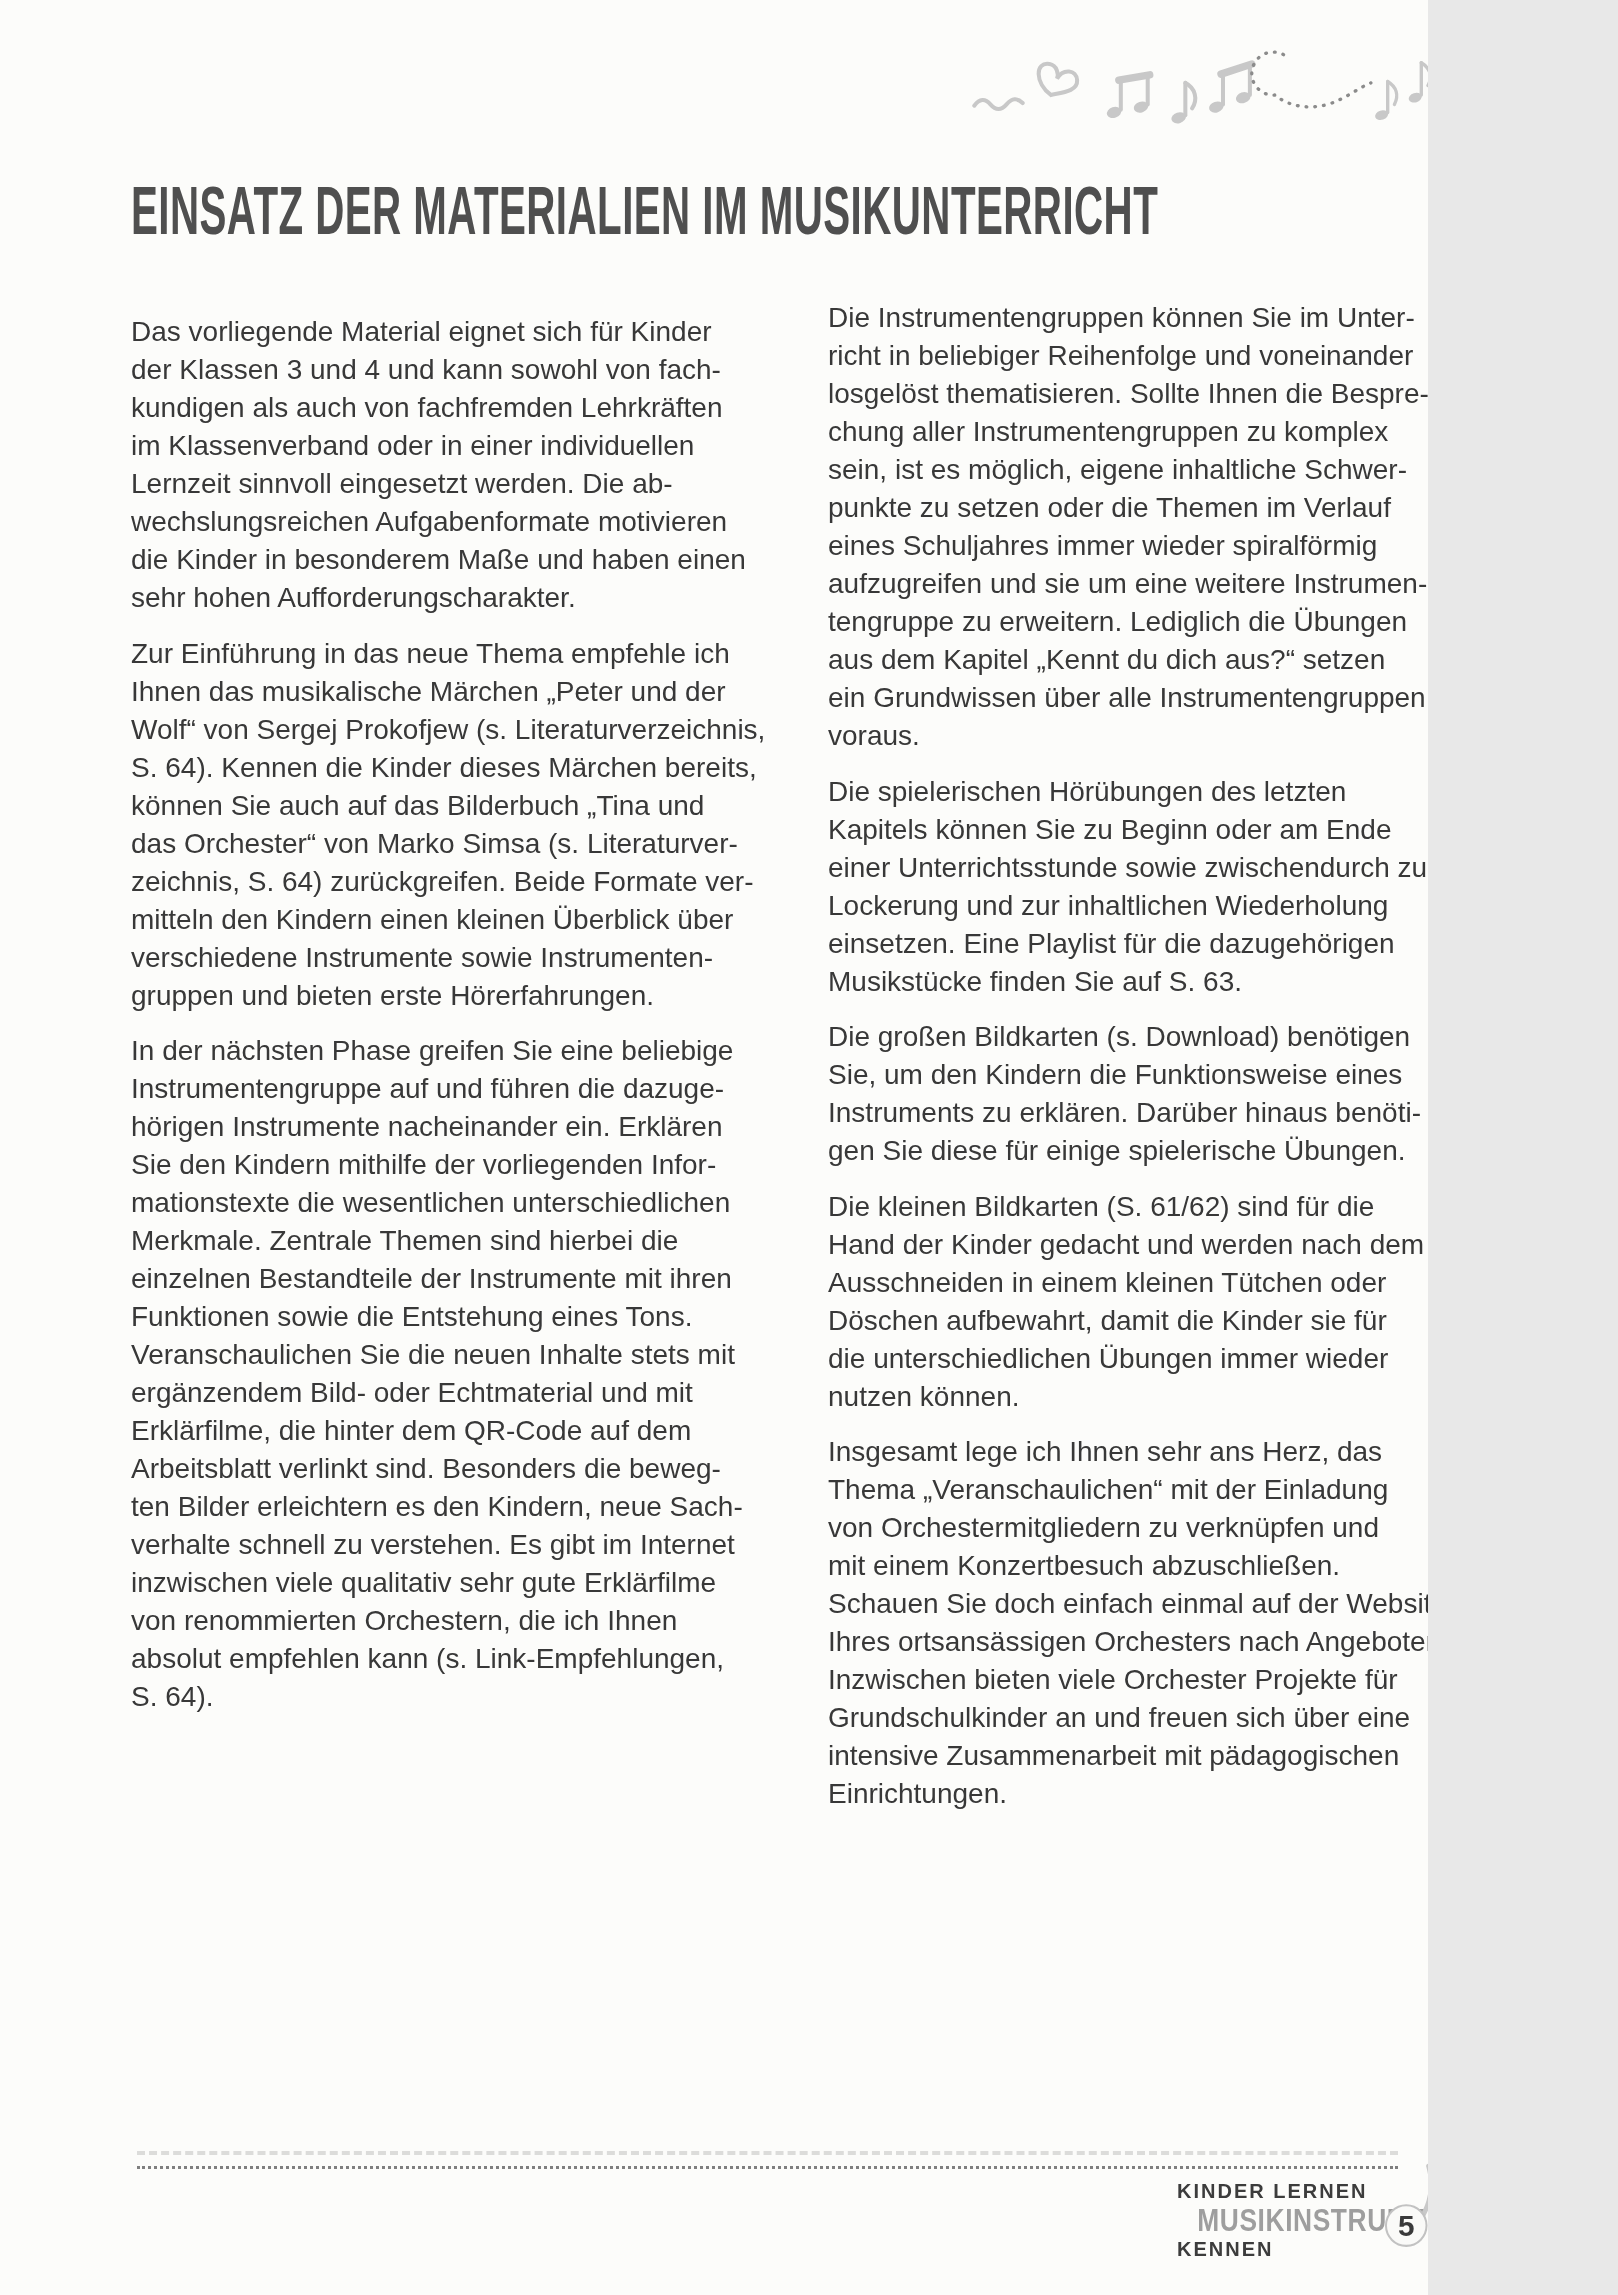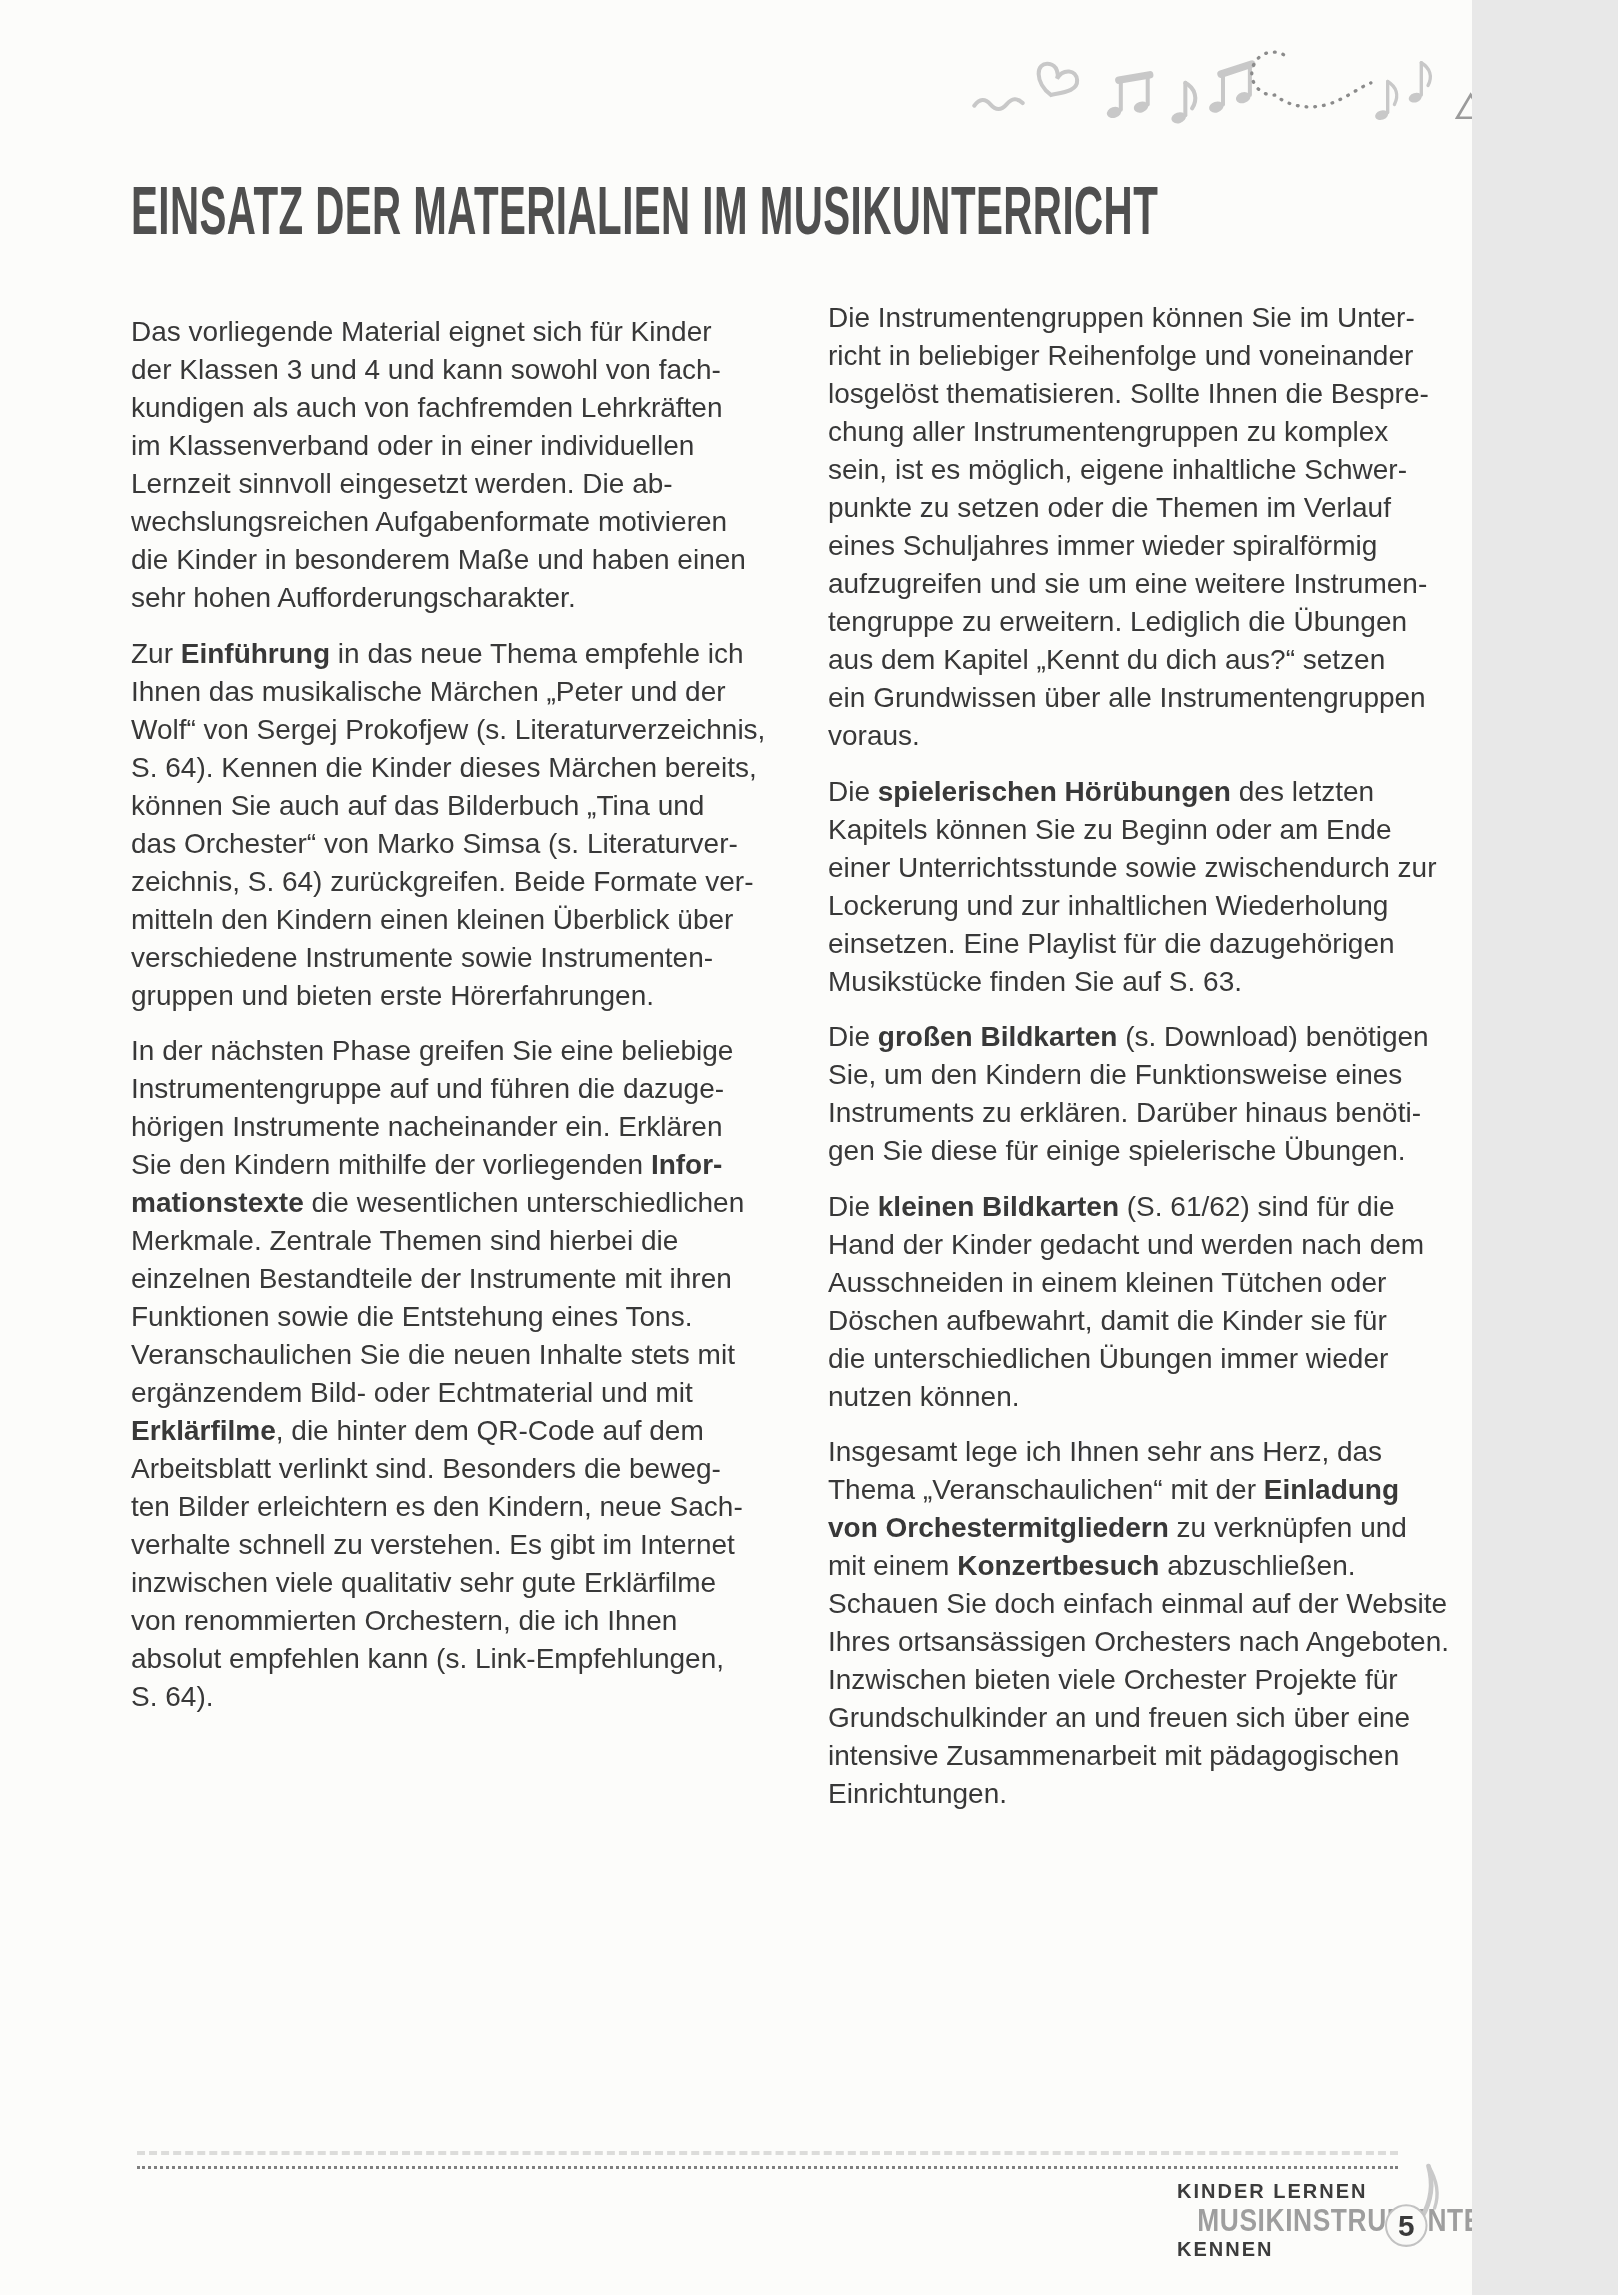--- a/index.html
+++ b/index.html
@@ -4,21 +4,20 @@
 <style>
   html, body { margin: 0; padding: 0; background: #e8e8e8; }
   .page {
     position: relative;
     width: 1428px;
     height: 2295px;
     background: #fcfcfa;
     overflow: hidden;
     font-family: "Liberation Sans", sans-serif;
     color: #383838;
-    padding-left: 44px;
   }
 
   
   .title {
     position: absolute;
     left: 131px;
     top: 170px;
     margin: 0;
     font-size: 64px;
     font-weight: bold;
@@ -50,21 +49,21 @@
     width: 678px;
     font-size: 28px;
     line-height: 38px;
   }
   .col.left  { left: 131px; margin-top: 14px; }
   .col.right { left: 828px; }
   .para {
     margin: 0 0 17.5px 0;
     white-space: pre-line;
   }
-  .para .b { font-weight: bold; }
+  .para .b { font-weight: normal; }
 
   
   .rule {
     position: absolute;
     left: 137px;
     width: 1261px;
     height: 0;
   }
   .rule-light { top: 2151px; border-top: 4px dashed #dcdcda; }
   .rule-dark  { top: 2166px; border-top: 3.4px dotted #7f7f7f; }

